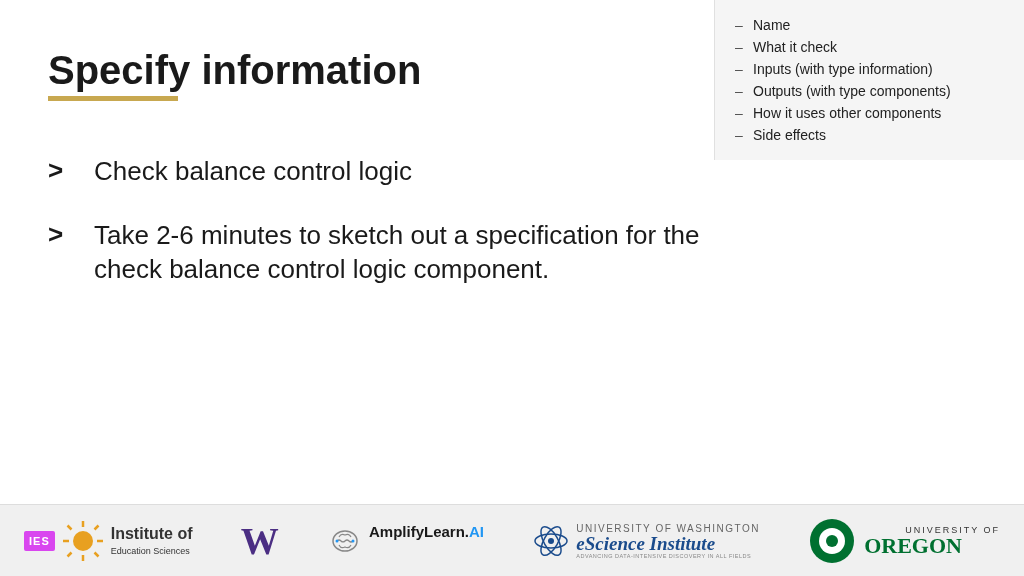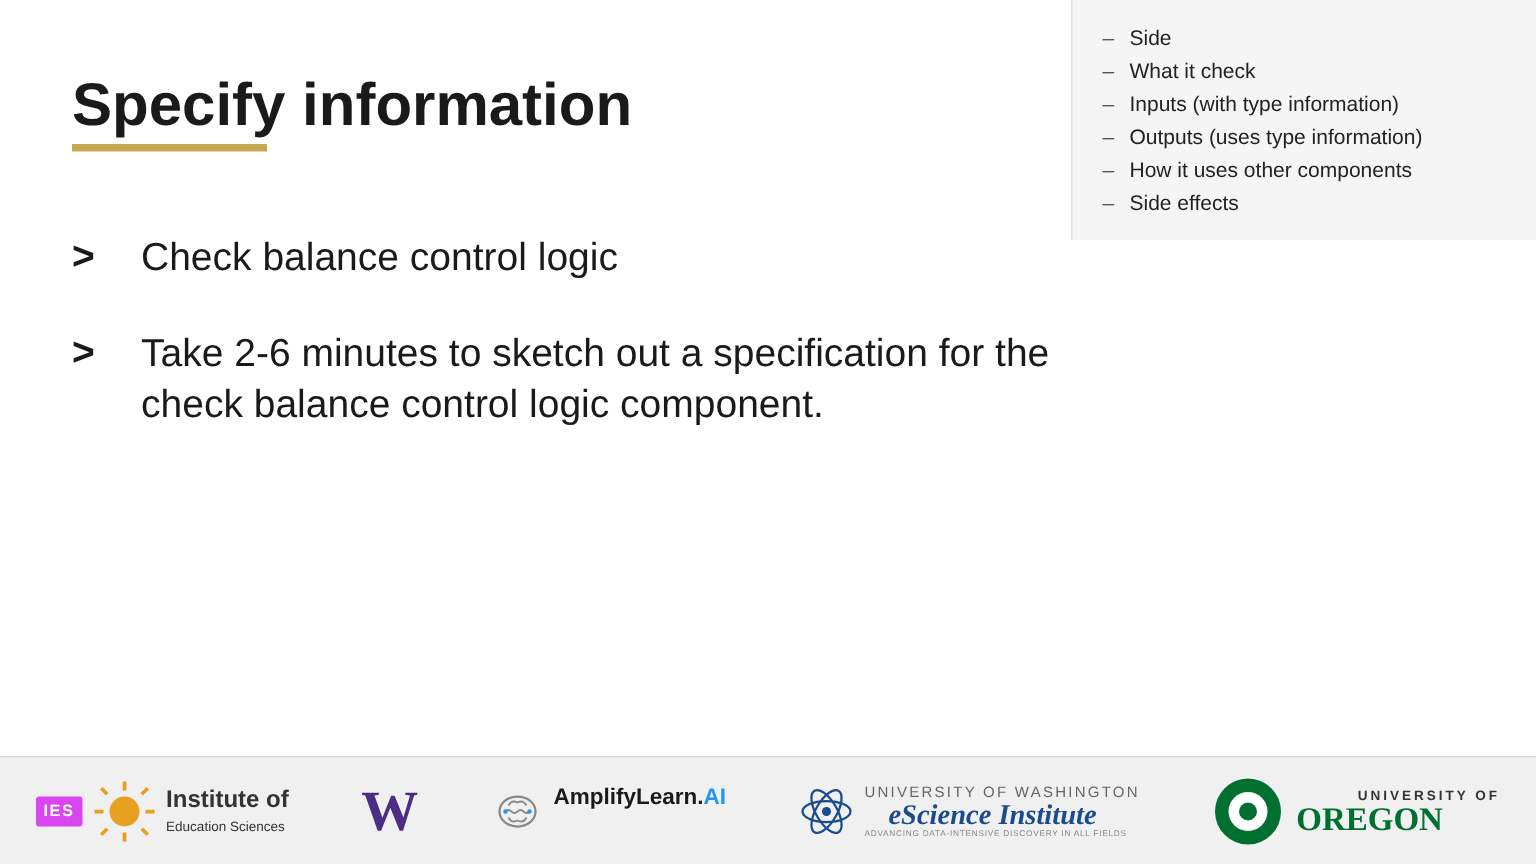--- a/index.html
+++ b/index.html
@@ -210,21 +210,21 @@
     .uo-text-block {
       display: flex;
       flex-direction: column;
     }
 
     .uo-univ {
       font-size: 9px;
       color: #333;
       letter-spacing: 2px;
       text-transform: uppercase;
-      font-weight: 700;
+      font-weight: 400;
       margin-left: 41px;
     }
 
     .uo-name {
       font-size: 22px;
       font-weight: 900;
       color: #007030;
       text-transform: uppercase;
       font-family: Liberation Serif, serif;
       line-height: 1;
@@ -232,33 +232,33 @@
   </style>
 </head>
 <body>
 
 <div class="slide">
 
   <div class="spec-list">
     <ul>
       <li>
         <span class="dash">–</span>
-        <span>Side</span>
+        <span>Name</span>
       </li>
       <li>
         <span class="dash">–</span>
         <span>What it check</span>
       </li>
       <li>
         <span class="dash">–</span>
         <span>Inputs (with type information)</span>
       </li>
       <li>
         <span class="dash">–</span>
-        <span>Outputs (uses type information)</span>
+        <span>Outputs (with type components)</span>
       </li>
       <li>
         <span class="dash">–</span>
         <span>How it uses other components</span>
       </li>
       <li>
         <span class="dash">–</span>
         <span>Side effects</span>
       </li>
     </ul>
@@ -326,21 +326,21 @@
     <div class="footer-logo" style="display:flex;align-items:center;gap:6px;">
 
       <svg class="escience-atom" viewBox="0 0 38 38" xmlns="http://www.w3.org/2000/svg">
         <circle cx="19" cy="19" r="3" fill="#1a4b8c"></circle>
         <ellipse cx="19" cy="19" rx="16" ry="7" fill="none" stroke="#1a4b8c" stroke-width="1.5" transform="rotate(0 19 19)"></ellipse>
         <ellipse cx="19" cy="19" rx="16" ry="7" fill="none" stroke="#1a4b8c" stroke-width="1.5" transform="rotate(60 19 19)"></ellipse>
         <ellipse cx="19" cy="19" rx="16" ry="7" fill="none" stroke="#1a4b8c" stroke-width="1.5" transform="rotate(120 19 19)"></ellipse>
       </svg>
       <div style="display:flex;flex-direction:column;">
         <span style="font-size:10px;color:#666;letter-spacing:1.5px;text-transform:uppercase;">UNIVERSITY of WASHINGTON</span>
-        <span style="font-size:19px;font-weight:700;color:#1a4b8c;font-style:italic;font-family:Georgia,serif;line-height:1;margin-left:16px;">eScience Institute</span>
+        <span style="font-size:19px;font-weight:700;color:#1a4b8c;font-style:italic;font-family:Georgia,serif;line-height:1;">eScience Institute</span>
         <span style="font-size:5.5px;color:#888;letter-spacing:0.5px;text-transform:uppercase;">ADVANCING DATA-INTENSIVE DISCOVERY IN ALL FIELDS</span>
       </div>
     </div>
 
     <div class="uo-logo footer-logo">
 
       <svg width="48" height="48" viewBox="0 0 48 48" xmlns="http://www.w3.org/2000/svg">
         <circle cx="24" cy="24" r="22" fill="#007030"></circle>
         <circle cx="24" cy="24" r="13" fill="#fff"></circle>
         <circle cx="24" cy="24" r="6" fill="#007030"></circle>

